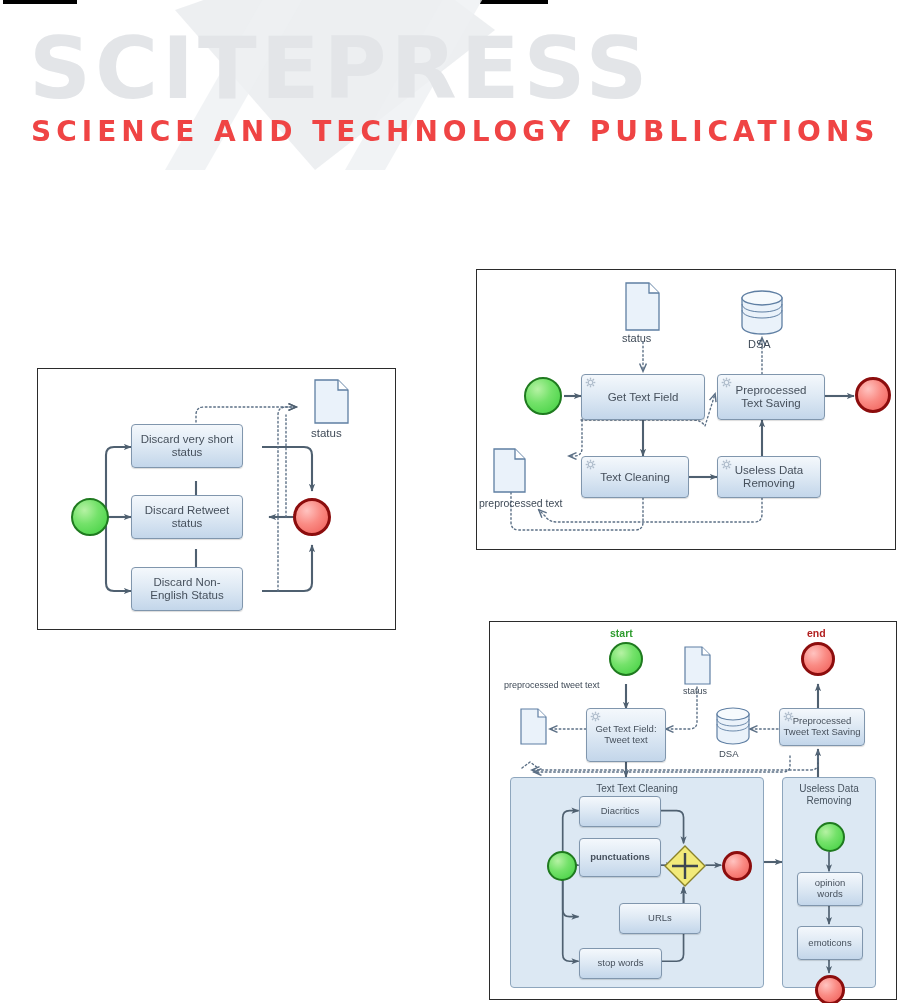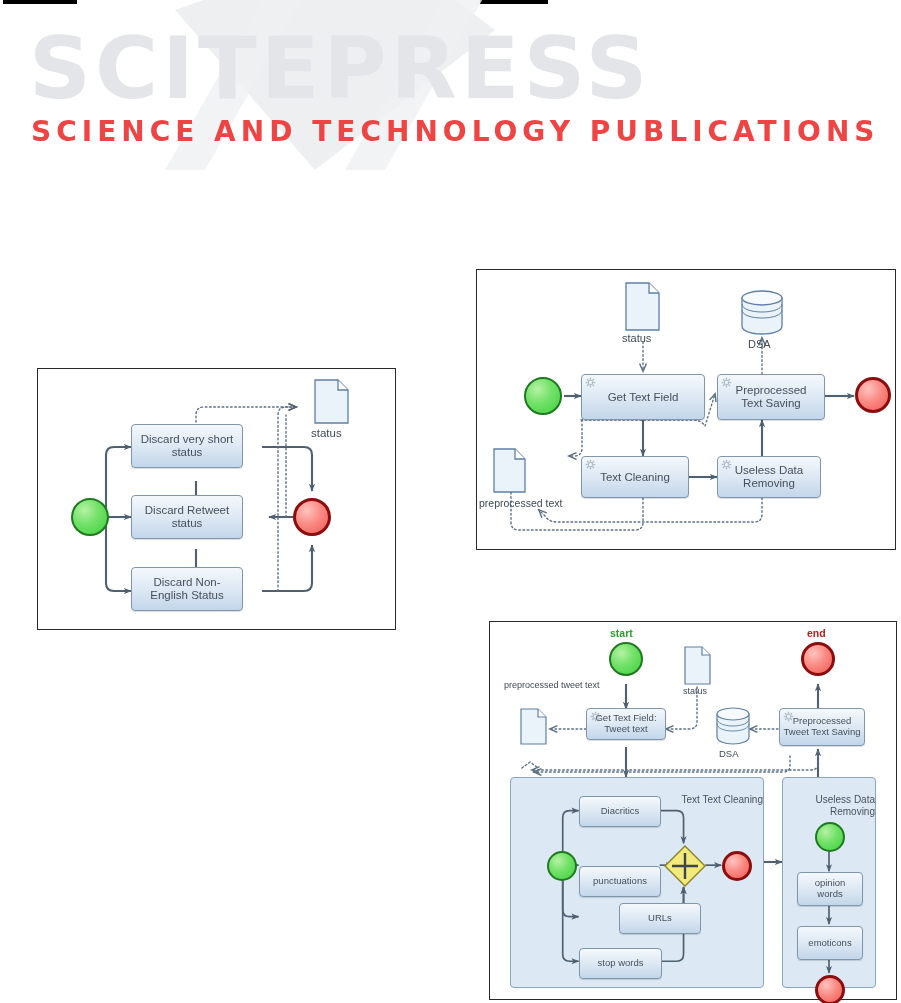--- a/index.html
+++ b/index.html
@@ -34,21 +34,21 @@
         display:flex;align-items:center;justify-content:center;text-align:center;
         color:#46505c;line-height:1.12;padding:1px 3px;
         box-shadow:0 1px 1px rgba(0,0,0,.14);}
   .task span{display:block;}
 
   .gear{position:absolute;left:3px;top:2px;width:11px;height:11px;opacity:.55;}
 
   
   .subproc{position:absolute;box-sizing:border-box;border:1px solid #8ea6bd;
            border-radius:4px;background:#dce8f3;}
-  .subproc-title{position:absolute;left:0;right:0;top:16px;text-align:right;
+  .subproc-title{position:absolute;left:0;right:0;top:5px;text-align:center;
                  color:#47535f;line-height:1.15;}
 
   
   .ev{position:absolute;border-radius:50%;box-sizing:border-box;}
   .ev-start{border:2px solid #1f7a1f;
      background:radial-gradient(circle at 34% 30%,#b6f2a4 0%,#74e26a 42%,#3fcf3f 100%);}
   .ev-end{border:3px solid #8c0d0d;
      background:radial-gradient(circle at 34% 30%,#ffc3c0 0%,#fa8b84 45%,#ef5b55 100%);}
 
   
@@ -323,21 +323,21 @@
 
     <path class="flow-thick" d="M274,240 H292" marker-end="url(#ah3)"></path>
   </svg>
 
   <div class="lbl lbl-green" style="left:120px;top:5px;font-size:10.5px;">start</div>
   <div class="ev ev-start" style="left:119px;top:20px;width:34px;height:34px;"></div>
 
   <div class="lbl lbl-red" style="left:317px;top:5px;font-size:10.5px;">end</div>
   <div class="ev ev-end" style="left:311px;top:20px;width:34px;height:34px;"></div>
 
-  <div class="task" style="left:96px;top:86px;width:80px;height:32px;font-size:9.5px;">
+  <div class="task" style="left:96px;top:86px;width:80px;height:54px;font-size:9.5px;">
     <svg class="gear" viewBox="0 0 16 16">
       <circle cx="8" cy="8" r="3.2" fill="none" stroke="#7d90a6" stroke-width="1.5"></circle>
       <g stroke="#7d90a6" stroke-width="2">
         <path d="M8,1 V4"></path>
           <path d="M8,12 V15"></path>
           <path d="M1,8 H4"></path>
           <path d="M12,8 H15"></path>
         <path d="M3,3 L5,5"></path>
           <path d="M11,11 L13,13"></path>
           <path d="M13,3 L11,5"></path>
@@ -407,21 +407,21 @@
 
       <path class="flow" d="M196,88 H212" marker-end="url(#ah3)"></path>
     </svg>
 
     <div class="ev ev-start" style="left:36px;top:73px;width:30px;height:30px;"></div>
     <div class="ev ev-end" style="left:211px;top:73px;width:30px;height:30px;"></div>
 
     <div class="task" style="left:68px;top:18px;width:82px;height:31px;font-size:9.5px;">
       <span>Diacritics</span>
     </div>
-    <div class="task" style="left:68px;top:88px;width:82px;height:31px;font-size:9.5px;">
+    <div class="task" style="left:68px;top:60px;width:82px;height:39px;font-size:9.5px;font-weight:bold;">
       <span>punctuations</span>
     </div>
     <div class="task" style="left:68px;top:125px;width:82px;height:31px;font-size:9.5px;margin-left:40px;">
       <span>URLs</span>
     </div>
     <div class="task" style="left:68px;top:170px;width:83px;height:31px;font-size:9.5px;">
       <span>stop words</span>
     </div>
 
     <svg class="gw" style="left:152px;top:66px;" width="44" height="44">

